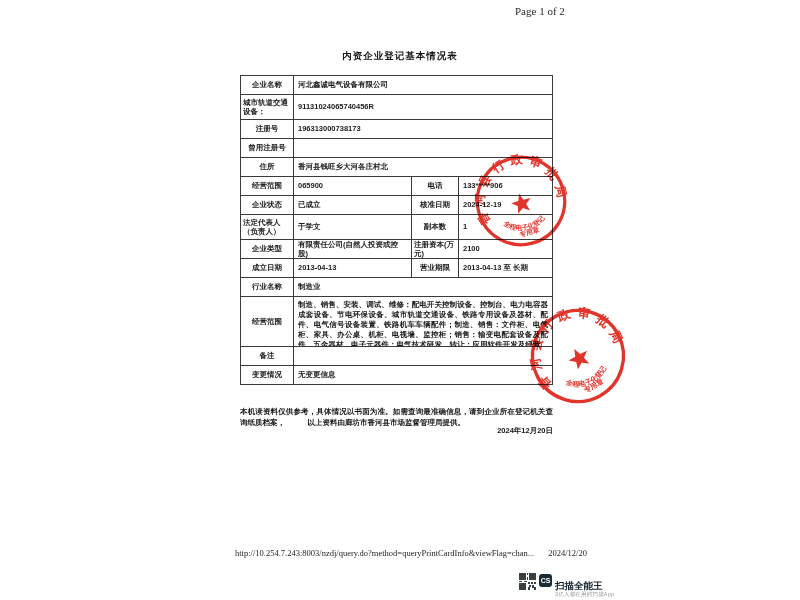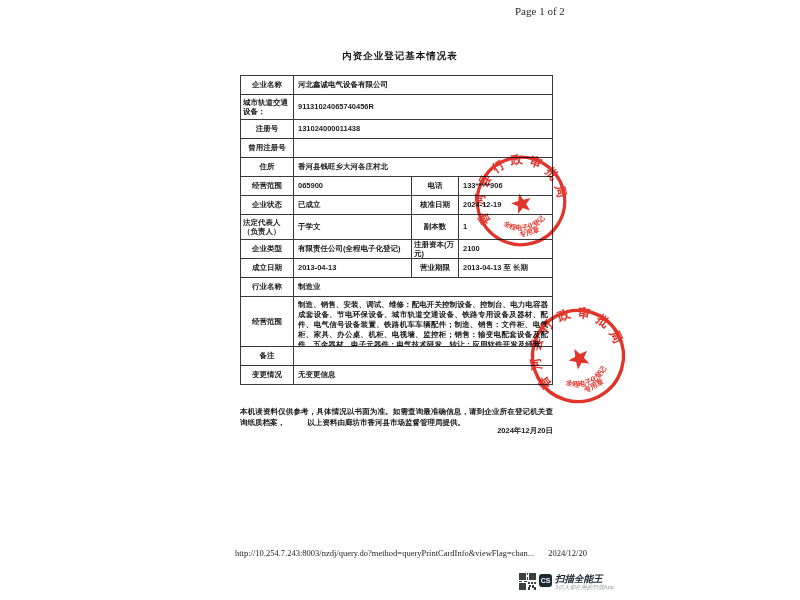--- a/index.html
+++ b/index.html
@@ -44,21 +44,21 @@
   }
   .seal{position:absolute;mix-blend-mode:multiply;opacity:.92;}
   .seal text{font-family:"Liberation Sans","DejaVu Sans",sans-serif;font-weight:bold;}
   .scan-brand{position:absolute;left:519px;top:573px;display:flex;align-items:flex-start;gap:3px;}
   .qr{width:17px;height:17px;display:block;}
   .cs-logo{
     width:13px;height:13px;background:#1b2b33;border-radius:3px;color:#ffffff;
     display:flex;align-items:center;justify-content:center;
     font-size:7px;font-weight:bold;margin-top:1px;
   }
-  .brand-text{display:flex;flex-direction:column;margin-top:1px;font-style:italic;}
+  .brand-text{display:flex;flex-direction:column;margin-top:8px;}
   .brand-name{font-size:9.5px;font-weight:bold;color:#14222b;line-height:10px;}
   .brand-tagline{font-size:5.5px;color:#949a9e;line-height:7px;letter-spacing:.2px;}
 </style>
 </head>
 <body>
 
 <div class="page">
 
   <div class="page-indicator">Page 1 of 2</div>
 
@@ -68,21 +68,21 @@
       <div class="trow" style="height: 18px;">
         <div class="cell label">企业名称</div>
         <div class="cell value">河北鑫诚电气设备有限公司</div>
       </div>
       <div class="trow" style="height: 25px;">
         <div class="cell label">城市轨道交通设备：</div>
         <div class="cell value">91131024065740456R</div>
       </div>
       <div class="trow" style="height: 19px;">
         <div class="cell label">注册号</div>
-        <div class="cell value">131024000011438</div>
+        <div class="cell value">196313000738173</div>
       </div>
       <div class="trow" style="height: 19px;">
         <div class="cell label">曾用注册号</div>
         <div class="cell value"></div>
       </div>
       <div class="trow" style="height: 19px;">
         <div class="cell label">住所</div>
         <div class="cell value">香河县钱旺乡大河各庄村北</div>
       </div>
       <div class="trow split" style="height: 19px;">
@@ -98,21 +98,21 @@
         <div class="cell value">2024-12-19</div>
       </div>
       <div class="trow split" style="height: 25px;">
         <div class="cell label">法定代表人（负责人）</div>
         <div class="cell value">于学文</div>
         <div class="cell label">副本数</div>
         <div class="cell value">1</div>
       </div>
       <div class="trow split" style="height: 19px;">
         <div class="cell label">企业类型</div>
-        <div class="cell value">有限责任公司(全程电子化登记)</div>
+        <div class="cell value">有限责任公司(自然人投资或控股)</div>
         <div class="cell label">注册资本(万元)</div>
         <div class="cell value">2100</div>
       </div>
       <div class="trow split" style="height: 19px;">
         <div class="cell label">成立日期</div>
         <div class="cell value">2013-04-13</div>
         <div class="cell label">营业期限</div>
         <div class="cell value">2013-04-13 至 长期</div>
       </div>
       <div class="trow" style="height: 19px;">

